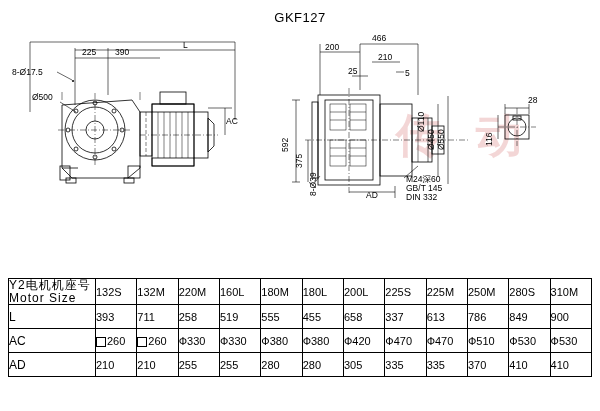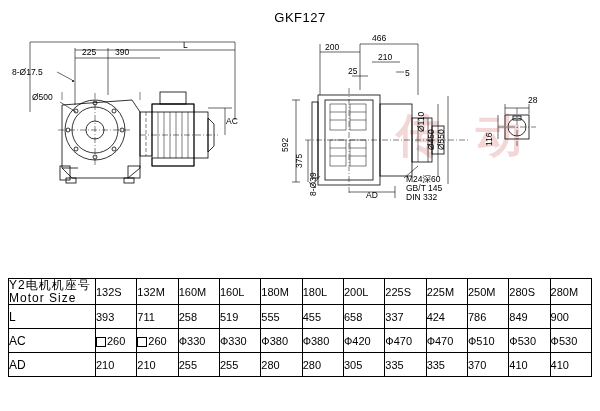--- a/index.html
+++ b/index.html
@@ -260,42 +260,42 @@
 
   <table class="tbl">
     <tbody>
       <tr>
         <td class="lbl lbl-two">
           <div>Y2电机机座号</div>
           <div>Motor Size</div>
         </td>
         <td class="head">132S</td>
         <td class="head">132M</td>
-        <td class="head">160M</td>
+        <td class="head">220M</td>
         <td class="head">160L</td>
         <td class="head">180M</td>
         <td class="head">180L</td>
         <td class="head">200L</td>
         <td class="head">225S</td>
         <td class="head">225M</td>
         <td class="head">250M</td>
         <td class="head">280S</td>
-        <td class="head">280M</td>
+        <td class="head">310M</td>
       </tr>
       <tr>
         <td class="lbl">L</td>
         <td>393</td>
         <td>711</td>
         <td>258</td>
         <td>519</td>
         <td>555</td>
         <td>455</td>
         <td>658</td>
         <td>337</td>
-        <td>424</td>
+        <td>613</td>
         <td>786</td>
         <td>849</td>
         <td>900</td>
       </tr>
       <tr>
         <td class="lbl">AC</td>
         <td><span class="sq"></span><span>260</span></td>
         <td><span class="sq"></span><span>260</span></td>
         <td>Ф330</td>
         <td>Ф330</td>

